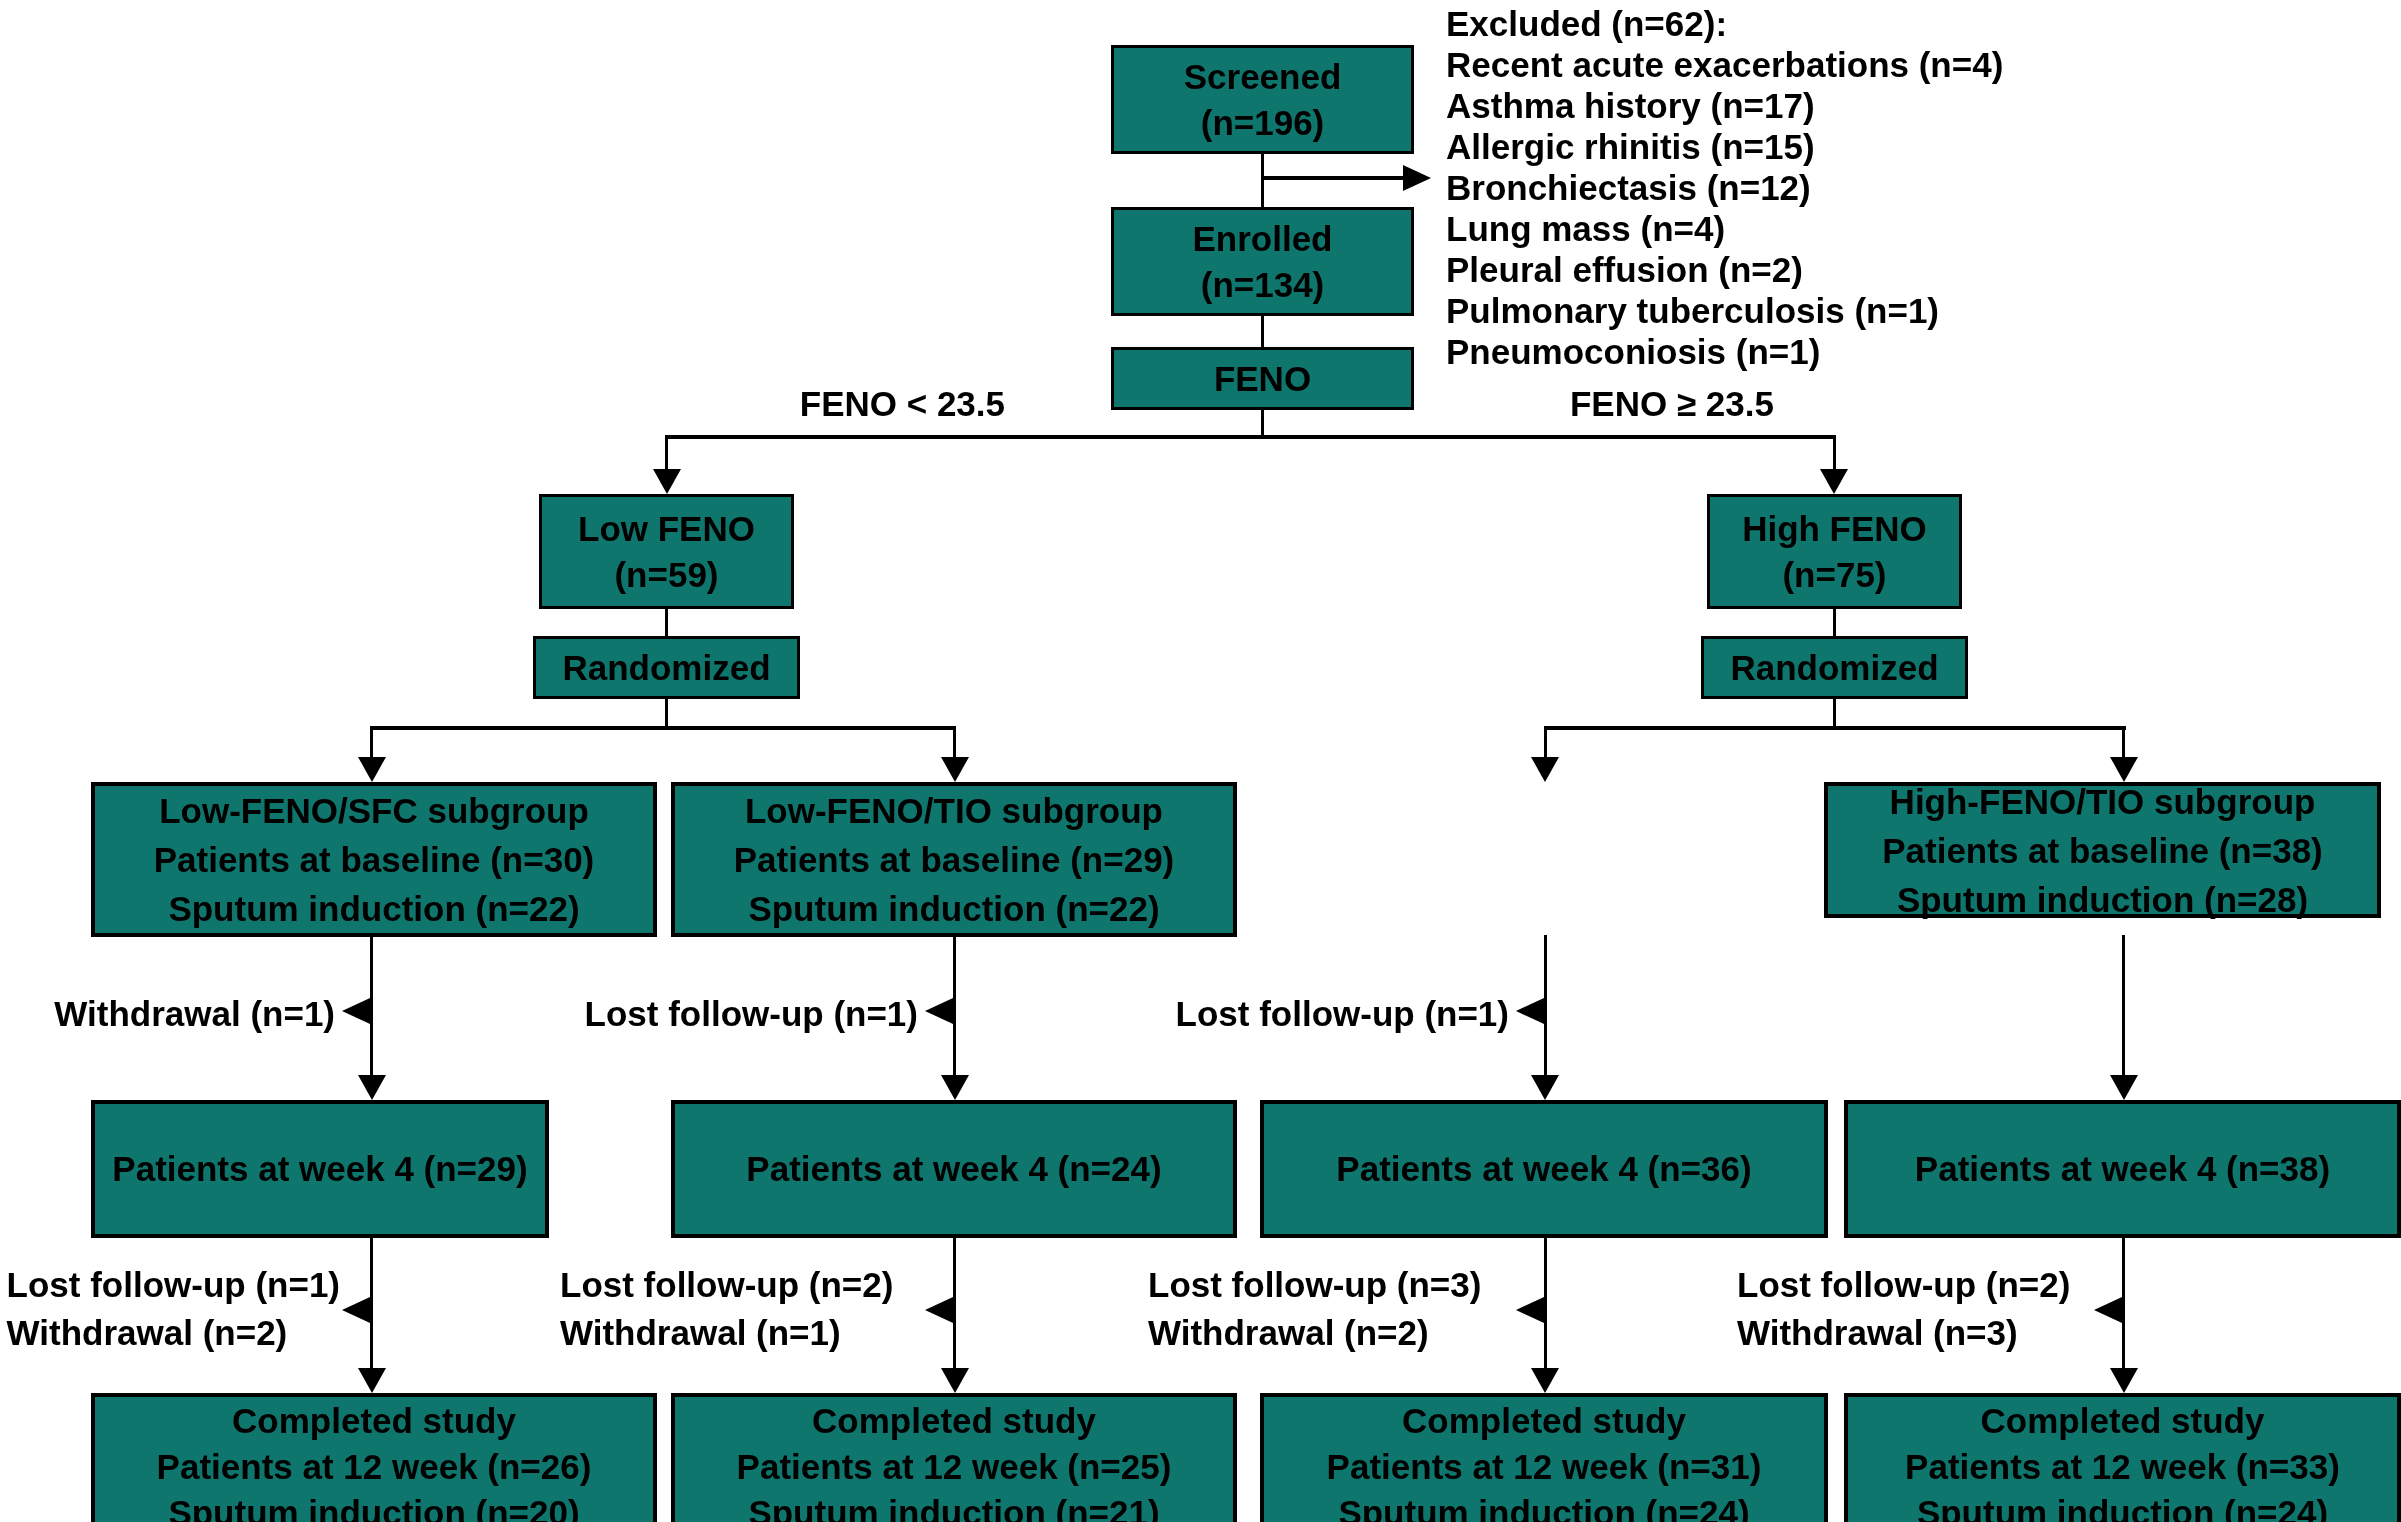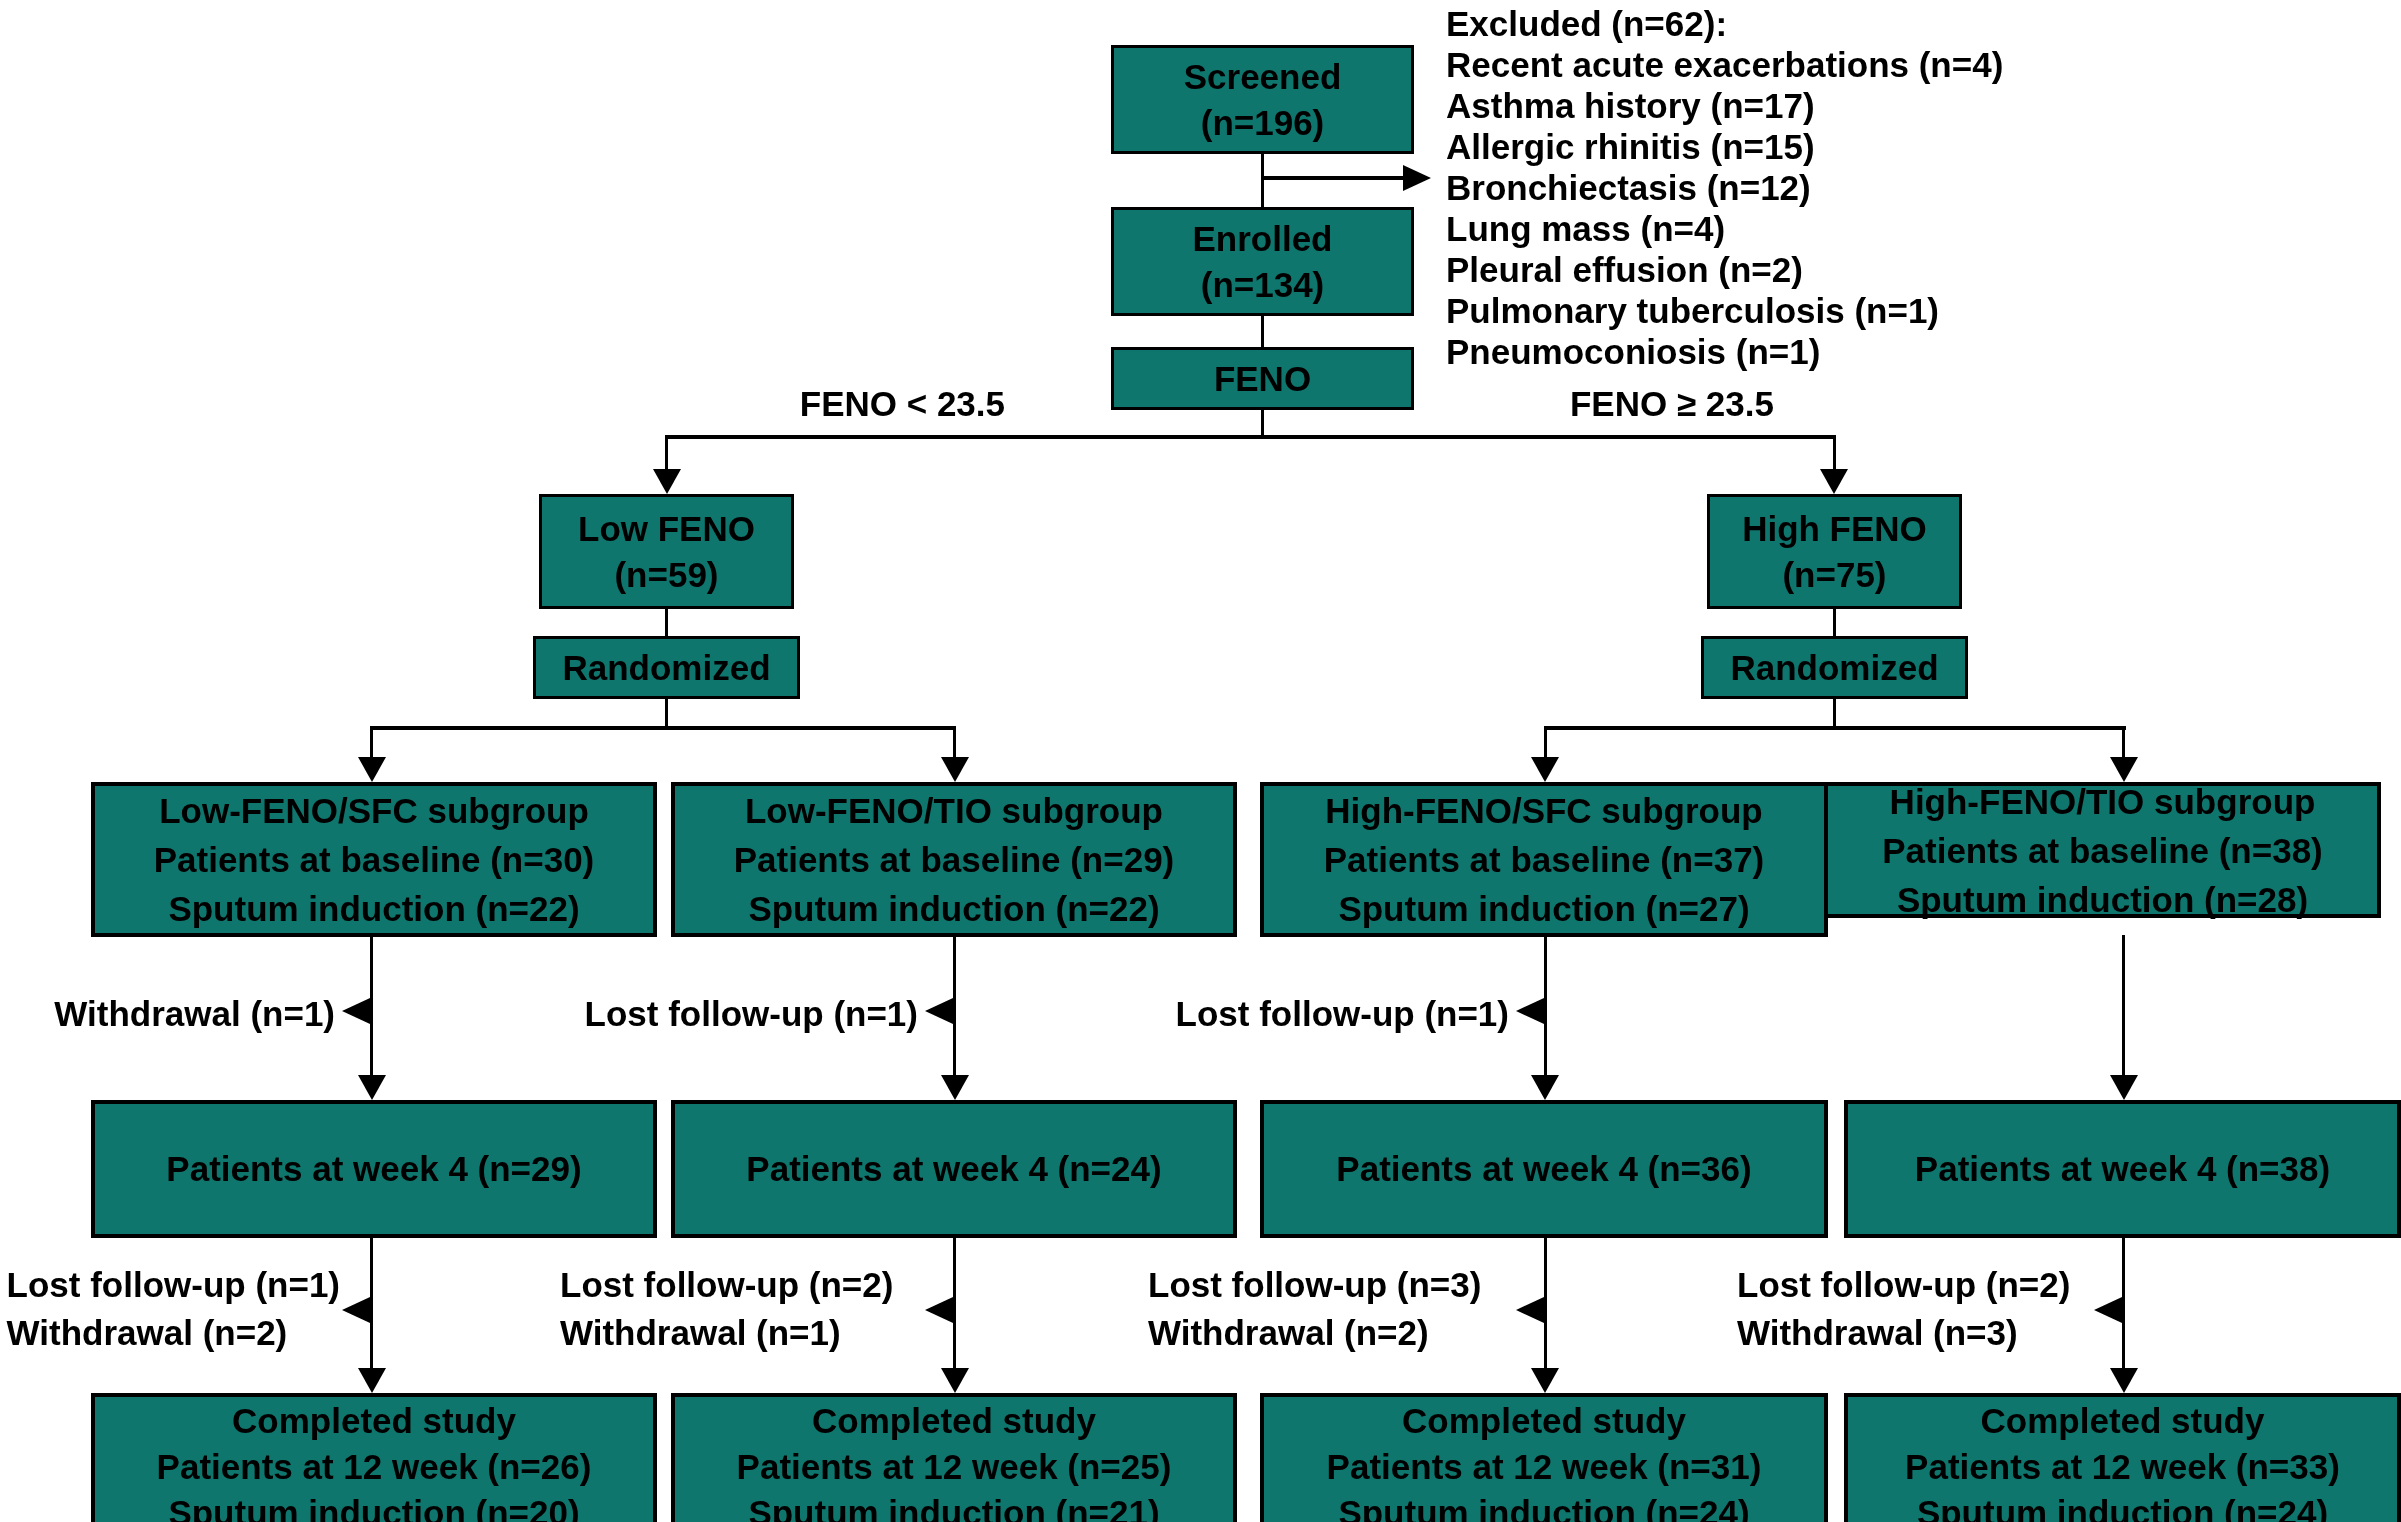--- a/index.html
+++ b/index.html
@@ -143,36 +143,31 @@
   <div class="box tall3" style="left:91px;top:782px;width:566px;height:155px">
     <div>Low-FENO/SFC subgroup</div>
     <div>Patients at baseline (n=30)</div>
     <div>Sputum induction (n=22)</div>
   </div>
   <div class="box tall3" style="left:671px;top:782px;width:566px;height:155px">
     <div>Low-FENO/TIO subgroup</div>
     <div>Patients at baseline (n=29)</div>
     <div>Sputum induction (n=22)</div>
   </div>
-  <div class="box tall3" style="left:1260px;top:782px;width:568px;height:155px">
-    <div>High-FENO/SFC subgroup</div>
-    <div>Patients at baseline (n=37)</div>
-    <div>Sputum induction (n=27)</div>
-  </div>
   <div class="box tall3" style="left:1824px;top:782px;width:557px;height:136px">
     <div>High-FENO/TIO subgroup</div>
     <div>Patients at baseline (n=38)</div>
     <div>Sputum induction (n=28)</div>
   </div>
 
   <div class="lbl right" style="right:2066px;top:990px">Withdrawal (n=1)</div>
   <div class="lbl right" style="right:1483px;top:990px">Lost follow-up (n=1)</div>
   <div class="lbl right" style="right:892px;top:990px">Lost follow-up (n=1)</div>
 
-  <div class="box" style="left:91px;top:1100px;width:566px;height:138px">
+  <div class="box" style="left:91px;top:1100px;width:458px;height:138px">
     <div>Patients at week 4 (n=29)</div>
   </div>
   <div class="box" style="left:671px;top:1100px;width:566px;height:138px">
     <div>Patients at week 4 (n=24)</div>
   </div>
   <div class="box" style="left:1260px;top:1100px;width:568px;height:138px">
     <div>Patients at week 4 (n=36)</div>
   </div>
   <div class="box" style="left:1844px;top:1100px;width:557px;height:138px">
     <div>Patients at week 4 (n=38)</div>

